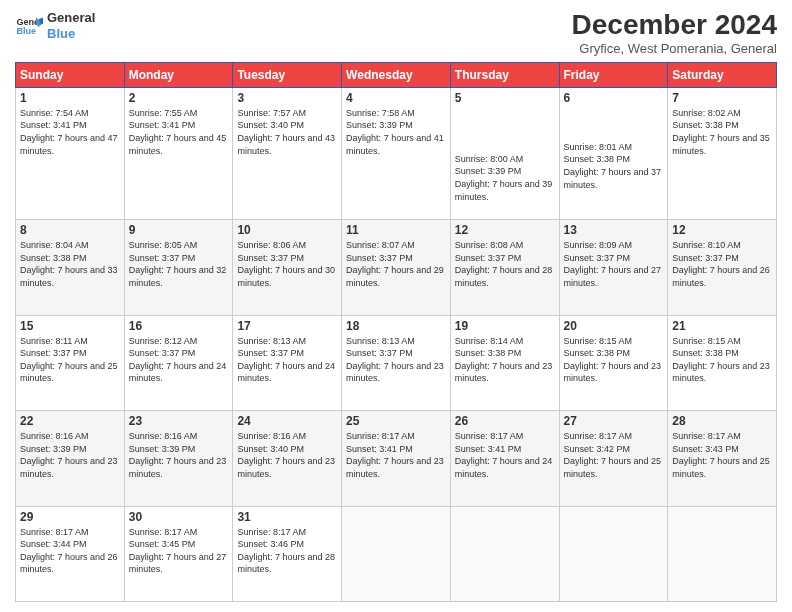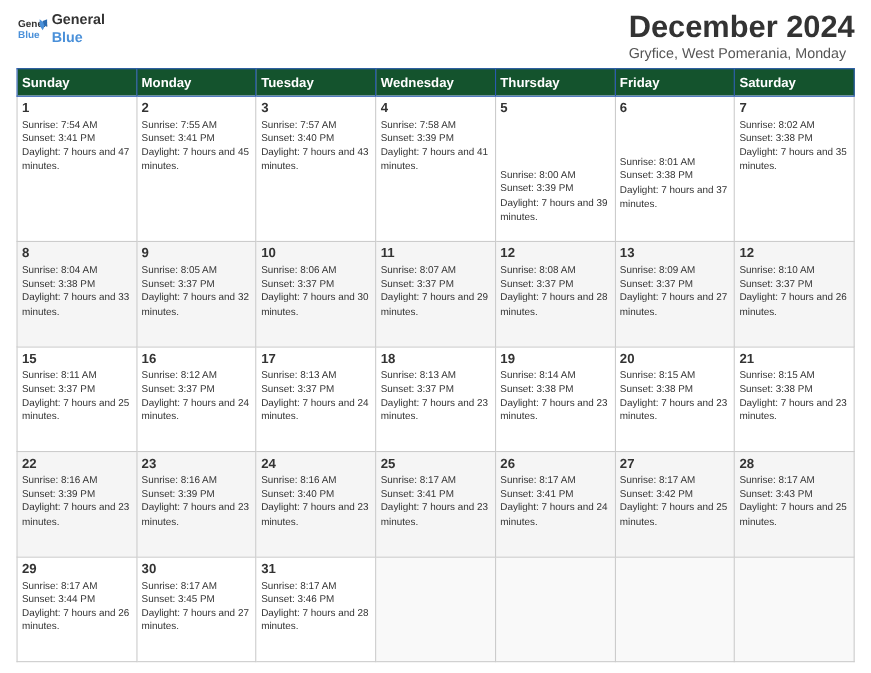--- a/index.html
+++ b/index.html
@@ -35,41 +35,41 @@
       line-height: 1.2;
     }
     .logo-text span {
       display: block;
     }
     .logo-icon {
       width: 28px;
       height: 28px;
     }
     .title-block {
-      text-align: left;
+      text-align: right;
     }
     .month-title {
       font-size: 28px;
       font-weight: bold;
       color: #333;
       line-height: 1.1;
     }
     .subtitle {
       font-size: 13px;
       color: #555;
     }
     .calendar {
       flex: 1;
       border: 1px solid #ccc;
       border-collapse: collapse;
       width: 100%;
       table-layout: fixed;
     }
     .calendar th {
-      background-color: #14532d;
+      background-color: #ef4444;
       color: #fff;
       font-size: 12px;
       font-weight: bold;
       padding: 5px 4px;
       text-align: left;
       border: 1px solid #2a5ab0;
     }
     .calendar td {
       vertical-align: top;
       padding: 3px 4px;
@@ -109,21 +109,21 @@
         <polygon points="30,8 38,14 34,22 30,16" fill="#4a90d9"></polygon>
         <polygon points="34,10 40,8 40,18 36,16" fill="#2a6ab0"></polygon>
       </svg>
       <div class="logo-text">
         <span>General</span>
         <span style="color:#4a90d9;">Blue</span>
       </div>
     </div>
     <div class="title-block">
       <div class="month-title">December 2024</div>
-      <div class="subtitle">Gryfice, West Pomerania, Monday</div>
+      <div class="subtitle">Gryfice, West Pomerania, General</div>
     </div>
   </div>
 
   <table class="calendar">
     <thead>
       <tr>
         <th>Sunday</th>
         <th>Monday</th>
         <th>Tuesday</th>
         <th>Wednesday</th>

